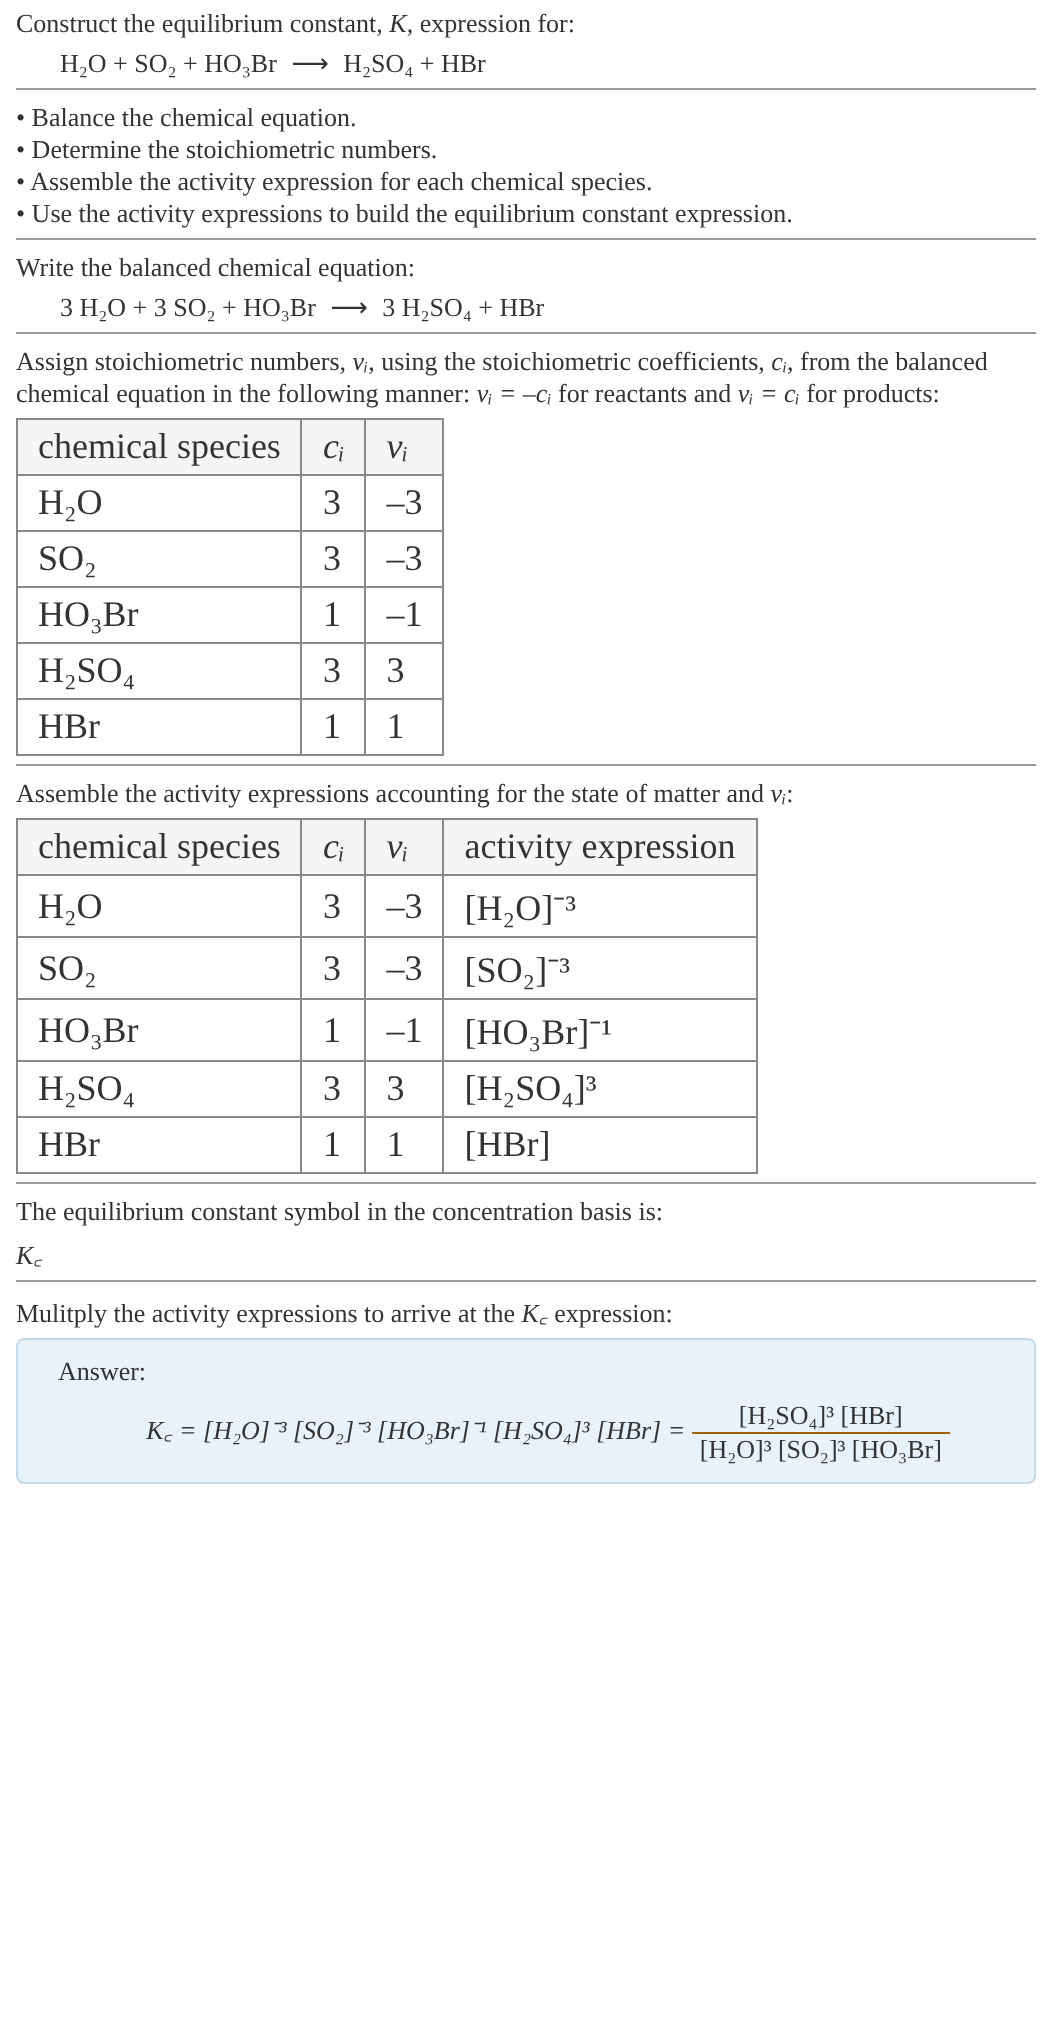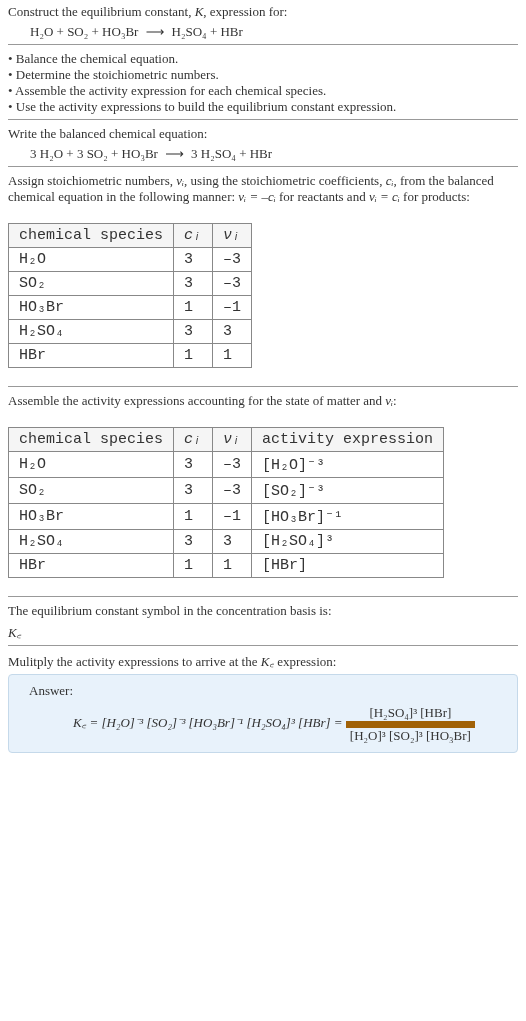--- a/index.html
+++ b/index.html
@@ -11,23 +11,22 @@
     width: 526px;
     box-sizing: border-box;
     background: #fff;
   }
   .section { margin: 0 0 4px 0; }
   hr { border: none; border-top: 1px solid #999; margin:4px 0 6px 0; }
   .chem, .math { font-family: Georgia, serif; }
   .arrow { display:inline-block; margin:0 4px;}
   table.t {
     border-collapse: collapse;
-    margin: 18px 0;
-    font-size: 15px;
-    font-family: Liberation Mono, monospace;
+    margin: 4px 0;
+    font-size: 18px;
   }
   table.t th, table.t td {
     border: 1px solid #888;
     padding: 3px 10px;
     text-align: left;
     white-space: nowrap;
   }
   table.t th { background: #f5f5f5; font-weight: normal; }
   .answer-box {
     background: #e8f2fb;
@@ -35,21 +34,21 @@
     border-radius: 4px;
     padding: 8px 20px;
     margin-top: 4px;
   }
   .answer-box .ans-label { font-size: 13px; margin-bottom: 6px; }
   .frac {
     display: inline-block;
     text-align: center;
     vertical-align: middle;
   }
-  .frac .num { display:block; border-bottom:7px solid #a16207; padding:0 4px; }
+  .frac .num { display:block; border-bottom:1px solid #a16207; padding:0 4px; }
   .frac .den { display:block; padding:0 4px; }
   .eq-line { white-space: nowrap; margin-left: 22px; }
   .ital { font-style: italic; }
 </style>
 </head>
 <body>
 
 <div class="section">
   <span>Construct the equilibrium constant, </span><span class="ital">K</span><span>, expression for:</span>
 </div>

